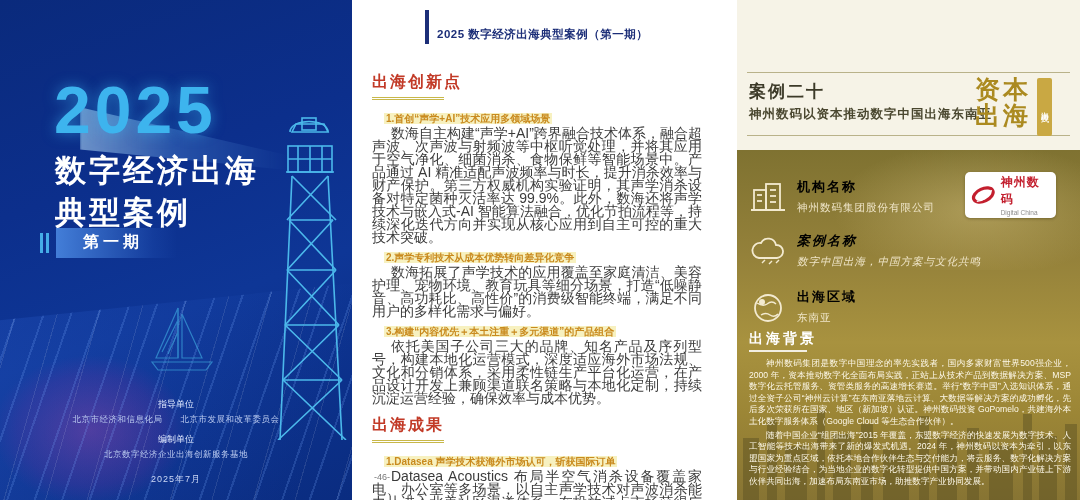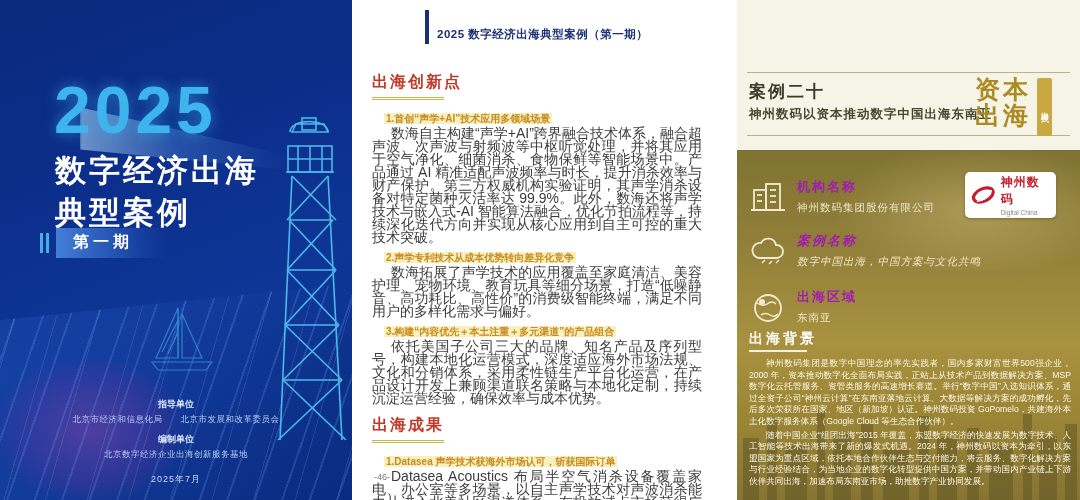--- a/index.html
+++ b/index.html
@@ -26,23 +26,23 @@
   .cover-year { position:absolute; left:54px; top:72px; font-size:66px; font-weight:bold;
     letter-spacing:4px; color:#3db4ee; text-shadow:0 0 14px rgba(60,180,240,.55); }
   .cover-title1 { position:absolute; left:55px; top:150px; font-size:31px; font-weight:bold;
     color:#ffffff; letter-spacing:3px; }
   .cover-title2 { position:absolute; left:55px; top:192px; font-size:31px; font-weight:bold;
     color:#ffffff; letter-spacing:3px; }
   .issue-wrap { position:absolute; left:40px; top:228px; display:flex; align-items:center; }
   .issue-ticks { width:12px; height:20px; margin-right:4px;
     background:repeating-linear-gradient(90deg,#4fc3f7 0 3px, transparent 3px 6px); opacity:.85; }
   .issue-badge { background:linear-gradient(90deg, rgba(70,130,220,.95), rgba(40,90,190,.25) 80%, transparent);
-    color:#fff; font-size:16px; font-weight:bold; letter-spacing:4px; padding:4px 34px 5px 17px; }
+    color:#fff; font-size:16px; font-weight:bold; letter-spacing:4px; padding:4px 34px 5px 27px; }
   .cover-footer { position:absolute; left:0; bottom:14px; width:100%; text-align:center; color:#c6d4f5; }
-  .cf-label { font-size:9px; font-weight:bold; color:#dfe9ff; margin-top:7px; }
+  .cf-label { font-size:9px; font-weight:normal; color:#dfe9ff; margin-top:7px; }
   .cf-orgs  { font-size:8.5px; margin-top:3px; letter-spacing:.5px; color:#b9c9ef; }
   .cf-date  { font-size:9px; margin-top:12px; color:#cdd9f6; letter-spacing:1px; }
 
   
   .midpage { position:absolute; left:352px; top:0; width:370px; height:500px; background:#ffffff; }
   .mid-header { position:absolute; left:25px; top:10px; display:flex; align-items:center;padding-left:48px; }
   .mid-header-bar { width:4px; height:34px; background:#1c2e78; margin-right:8px; }
   .mid-header-text { font-size:11.5px; font-weight:bold; color:#1c2e78; letter-spacing:.5px; padding-top:14px; }
   .mid-body { position:absolute; left:20px; top:62px; width:330px; }
   .sec-title { font-size:16px; font-weight:bold; color:#c23a27; letter-spacing:2px; margin-top:10px; }
@@ -66,21 +66,21 @@
   .case-ribbon { position:absolute; left:300px; top:78px; width:15px; height:58px; background:#c9a843;
     border-radius:2px; color:#fff; font-size:8px; writing-mode:vertical-rl; text-align:center;
     letter-spacing:1px; line-height:15px; }
   .case-photo { position:absolute; left:0; top:150px; width:343px; height:350px; overflow:hidden;
     background:linear-gradient(180deg,#7f7231 0%,#94813a 30%,#a8923f 55%,#9c8636 75%,#877433 100%); }
   .photo-haze { position:absolute; left:0; top:140px; width:343px; height:120px;
     background:radial-gradient(60% 80% at 70% 50%, rgba(235,215,150,.35), transparent 70%); }
   .skyline { position:absolute; left:0; bottom:0; width:343px; height:120px; opacity:.5; }
   .info-row { position:absolute; left:12px; display:flex; align-items:flex-start; }
   .info-icon { width:38px; height:38px; margin-right:10px; flex:none; }
-  .info-label { font-size:13px; font-weight:bold; color:#a21caf; letter-spacing:2px; }
+  .info-label { font-size:13px; font-weight:bold; color:#000000; letter-spacing:2px; }
   .info-value { font-size:10.5px; color:#efe5c8; margin-top:5px; letter-spacing:1px; }
   .row1 { top:178px; } .row2 { top:232px;font-style:italic; } .row3 { top:288px; }
   .logo-card { position:absolute; left:228px; top:172px; width:91px; height:46px; background:#ffffff;
     border-radius:5px; box-shadow:0 1px 3px rgba(60,50,10,.4); display:flex; align-items:center; padding:4px 6px; }
   .logo-text { margin-left:5px; }
   .logo-cn { font-size:12px; font-weight:bold; color:#c31f2e; letter-spacing:1px; }
   .logo-en { font-size:6.5px; color:#8a8a8a; margin-top:1px; }
   .bg-title { position:absolute; left:12px; top:330px; font-size:14px; font-weight:bold; color:#ffffff; letter-spacing:3px; }
   .bg-underline { position:absolute; left:12px; top:350px; width:58px; height:2px;
     background:rgba(255,255,255,.85); }

